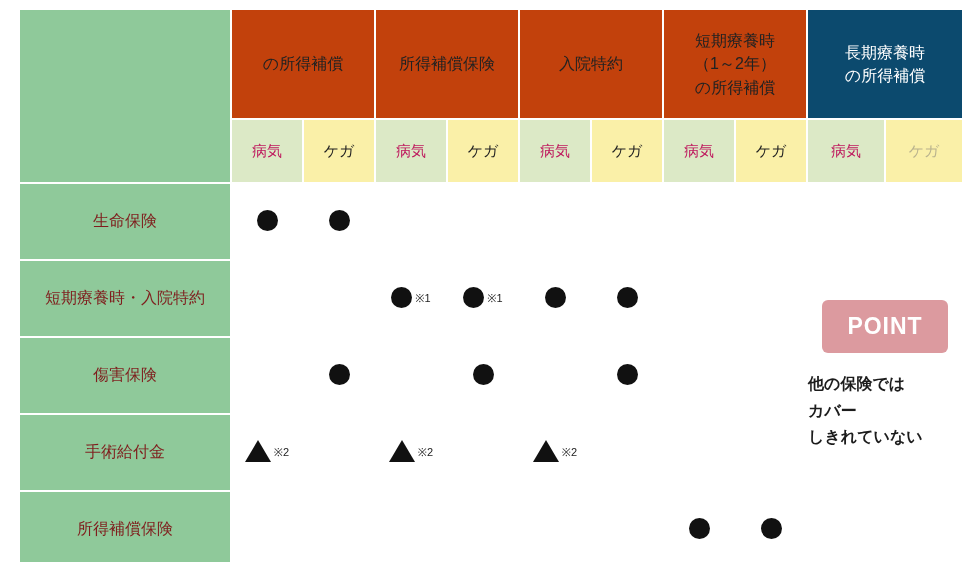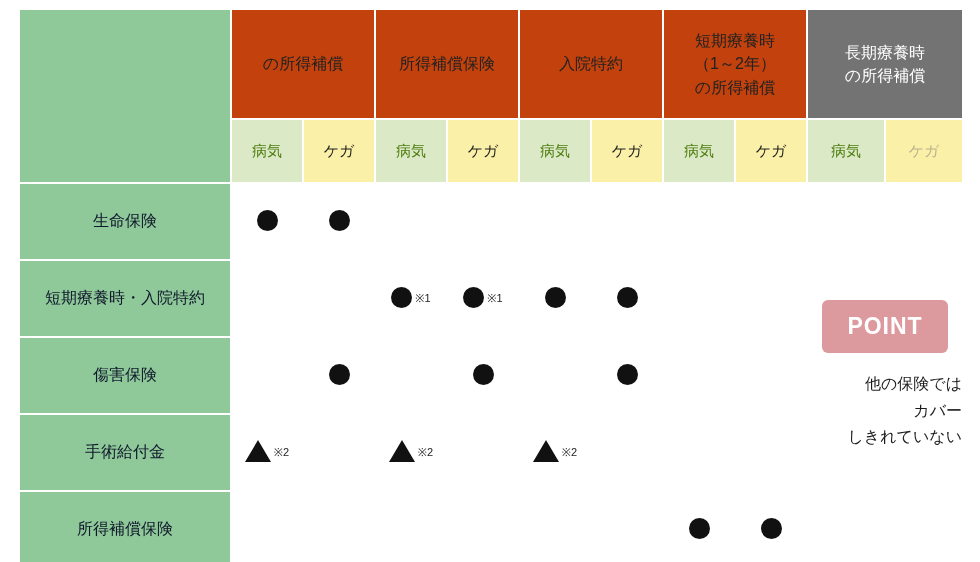--- a/index.html
+++ b/index.html
@@ -41,51 +41,51 @@
   }
   
   .grp {
     background: #c2410c;
     font-size: 16px;
     line-height: 1.45;
     color: #222;
     height: 108px;
   }
   .grp-green {
-    background: #737373;
+    background: #0c4a6e;
     color: #ffffff;
     font-size: 16px;
     line-height: 1.45;
     height: 108px;
   }
   
   .sub-green {
     background: #dce9c6;
     font-size: 15px;
     height: 62px;
-    color: #4d7c0f;
+    color: #be185d;
   }
   .sub-yellow {
     background: #faf0a8;
     font-size: 15px;
     height: 62px;
     color: #222;
   }
   .sub-yellow-faded {
     background: #faf0a8;
     font-size: 15px;
     height: 62px;
     color: #b9b38e;
   }
   
   .rowlab {
     background: #8fc99a;
     font-size: 16px;
     font-weight: bold;
-    color: #0f172a;
+    color: #7f1d1d;
     height: 75px;
   }
   
   .cell {
     background: #ffffff;
     font-size: 15px;
     height: 75px;
     position: relative;
   }
   .circle {
@@ -129,24 +129,24 @@
     font-size: 23px;
     font-weight: bold;
     letter-spacing: 1px;
     border-radius: 6px;
     padding: 13px 7px;
     margin: 0 14px 18px 14px;
     text-align: center;
   }
   .point-text {
     font-size: 16px;
-    font-weight: normal;
+    font-weight: bold;
     color: #1c1c1c;
     line-height: 1.65;
-    text-align: right;
+    text-align: left;
   }
 </style>
 </head>
 <body>
 
 <div id="chart-wrap">
   <table class="coverage">
     <colgroup>
       <col style="width:212px">
       <col style="width:72px">

